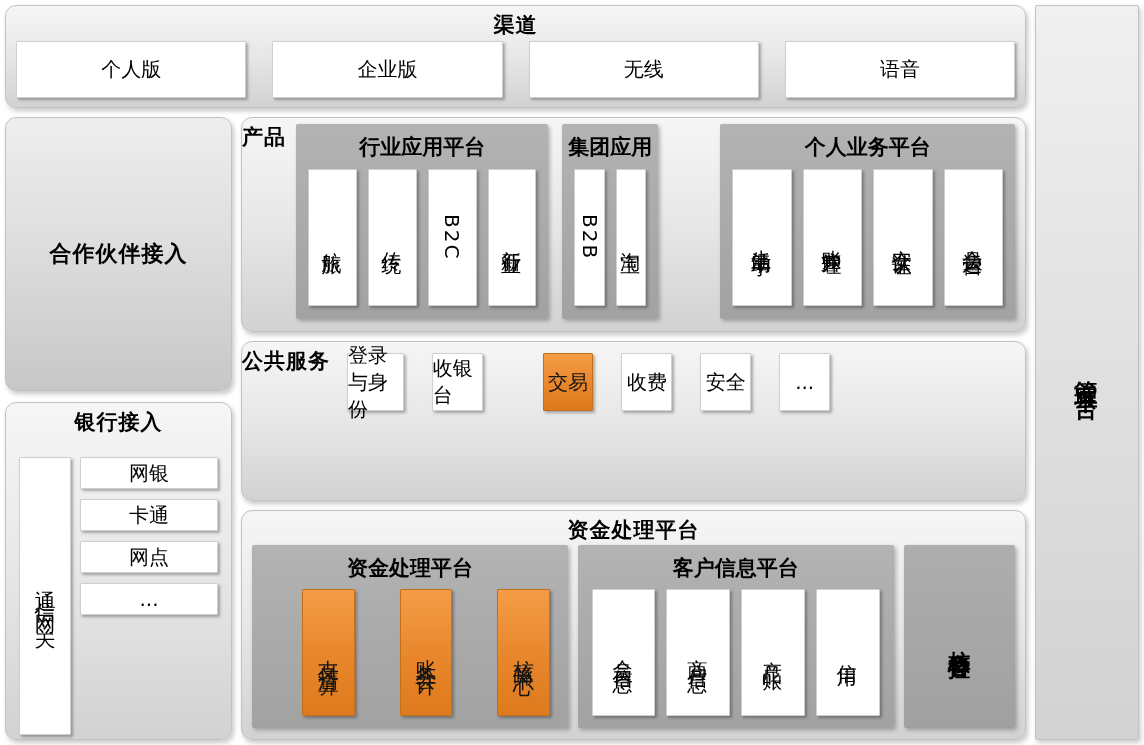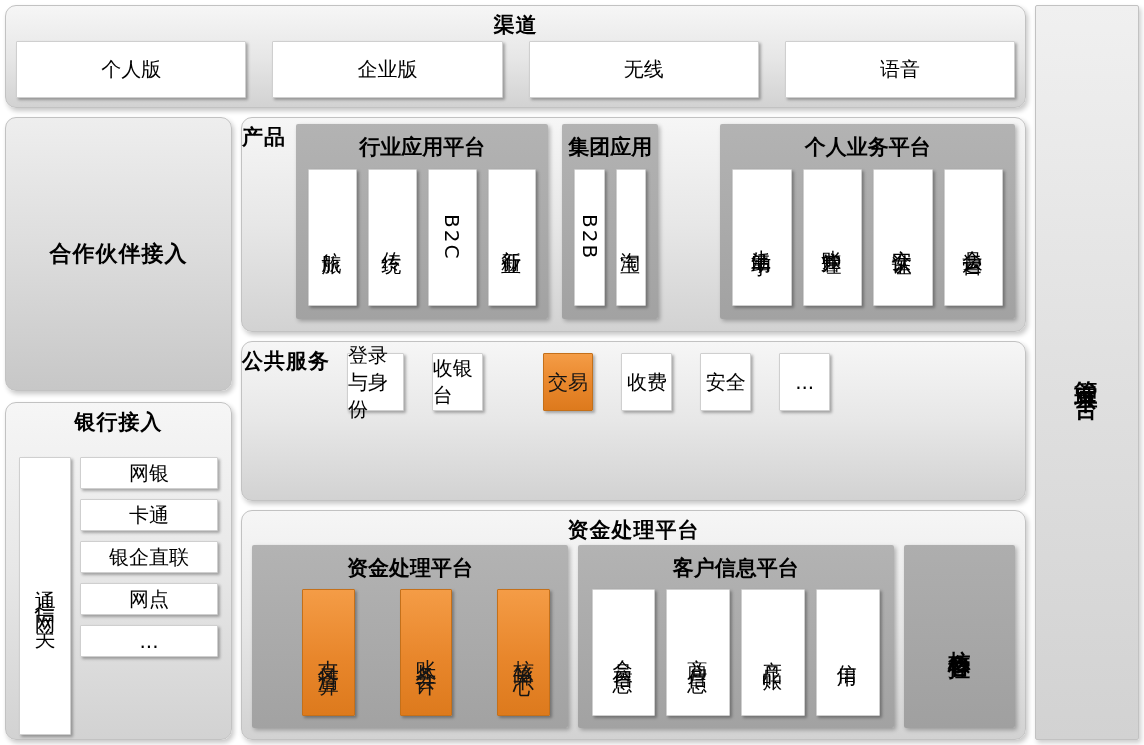--- a/index.html
+++ b/index.html
@@ -120,21 +120,20 @@
       <div class="left-col">
         <div class="panel partner">合作伙伴接入</div>
 
         <div class="panel bank">
           <div class="panel-title">银行接入</div>
           <div class="bank-content">
             <div class="wbox vtext gateway">通信网关</div>
             <div class="bank-items">
               <div class="wbox">网银</div>
               <div class="wbox">卡通</div>
-              <div class="wbox">银企直联</div>
               <div class="wbox">网点</div>
               <div class="wbox">...</div>
             </div>
           </div>
         </div>
       </div>
 
       <div class="center-col">
 
         <div class="panel products">

